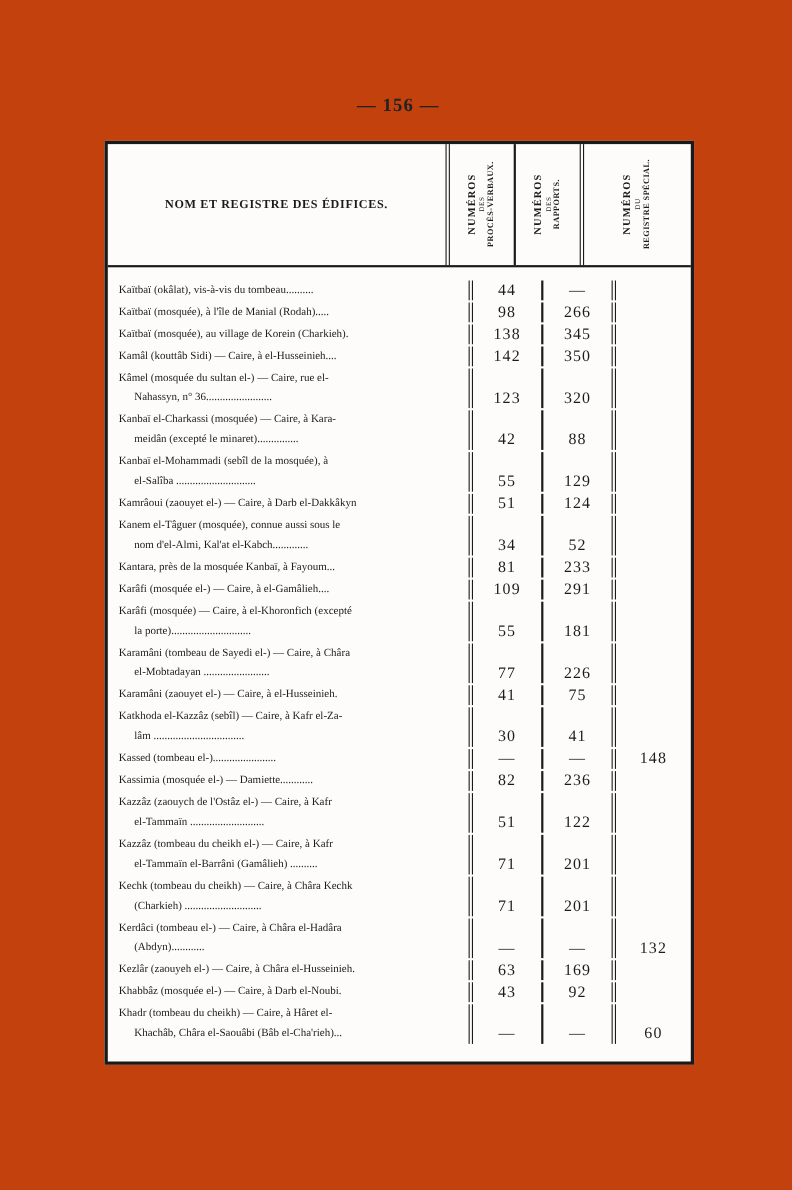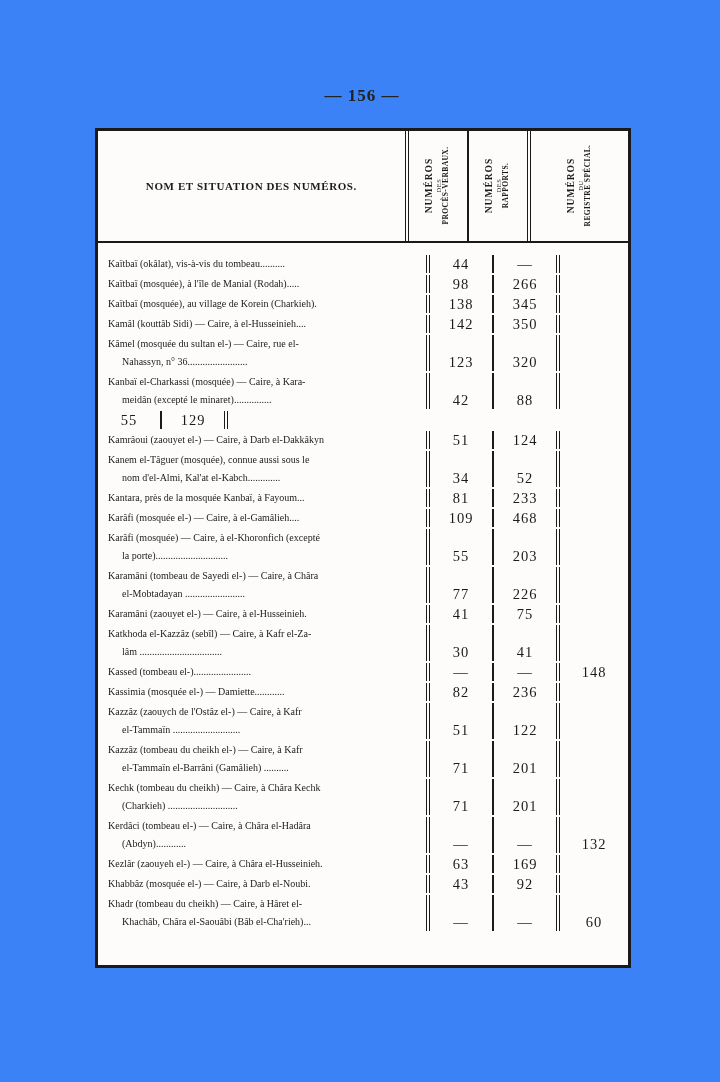--- a/index.html
+++ b/index.html
@@ -6,21 +6,21 @@
     margin: 0;
     padding: 0;
     background: #f4f3f0;
     font-family: "Liberation Serif", "DejaVu Serif", serif;
     color: #1b1b1b;
   }
   .page {
     position: relative;
     width: 720px;
     height: 1082px;
-    background: #3b82f6;
+    background: #c2410c;
     overflow: hidden;
   }
   .page-number {
     position: absolute;
     top: 86px;
     left: 0;
     width: 724px;
     text-align: center;
     font-size: 17px;
     font-weight: bold;
@@ -112,21 +112,21 @@
 <body>
 
 <div class="page">
 
   <div class="page-number">— 156 —</div>
 
   <div class="table-box">
 
     <div class="thead">
       <div class="col-name hname">
-        <div class="hname-text">NOM ET SITUATION DES NUMÉROS.</div>
+        <div class="hname-text">NOM ET REGISTRE DES ÉDIFICES.</div>
       </div>
       <div class="col-pv vhead">
         <div class="vh-rot">
           <span class="vh-big">NUMÉROS</span>
           <span class="vh-small">DES</span>
           <span class="vh-mid">PROCÈS-VERBAUX.</span>
         </div>
       </div>
       <div class="col-rap vhead">
         <div class="vh-rot">
@@ -195,20 +195,24 @@
     <div class="cell name col-name">
             <div class="nline">Kanbaï el-Charkassi (mosquée) — Caire, à Kara-</div>
             <div class="nline cont">meidân (excepté le minaret)...............</div>
           </div>
     <div class="cell num col-pv">42</div>
     <div class="cell num col-rap">88</div>
     <div class="cell num col-reg"></div>
   </div>
 
   <div class="row">
+    <div class="cell name col-name">
+            <div class="nline">Kanbaï el-Mohammadi (sebîl de la mosquée), à</div>
+            <div class="nline cont">el-Salîba .............................</div>
+          </div>
     <div class="cell num col-pv">55</div>
     <div class="cell num col-rap">129</div>
     <div class="cell num col-reg"></div>
   </div>
 
   <div class="row">
     <div class="cell name col-name">
             <div class="nline">Kamrâoui (zaouyet el-) — Caire, à Darb el-Dakkâkyn</div>
           </div>
     <div class="cell num col-pv">51</div>
@@ -233,31 +237,31 @@
     <div class="cell num col-pv">81</div>
     <div class="cell num col-rap">233</div>
     <div class="cell num col-reg"></div>
   </div>
 
   <div class="row">
     <div class="cell name col-name">
             <div class="nline">Karâfi (mosquée el-) — Caire, à el-Gamâlieh....</div>
           </div>
     <div class="cell num col-pv">109</div>
-    <div class="cell num col-rap">468</div>
+    <div class="cell num col-rap">291</div>
     <div class="cell num col-reg"></div>
   </div>
 
   <div class="row">
     <div class="cell name col-name">
             <div class="nline">Karâfi (mosquée) — Caire, à el-Khoronfich (excepté</div>
             <div class="nline cont">la porte).............................</div>
           </div>
     <div class="cell num col-pv">55</div>
-    <div class="cell num col-rap">203</div>
+    <div class="cell num col-rap">181</div>
     <div class="cell num col-reg"></div>
   </div>
 
   <div class="row">
     <div class="cell name col-name">
             <div class="nline">Karamâni (tombeau de Sayedi el-) — Caire, à Châra</div>
             <div class="nline cont">el-Mobtadayan ........................</div>
           </div>
     <div class="cell num col-pv">77</div>
     <div class="cell num col-rap">226</div>

